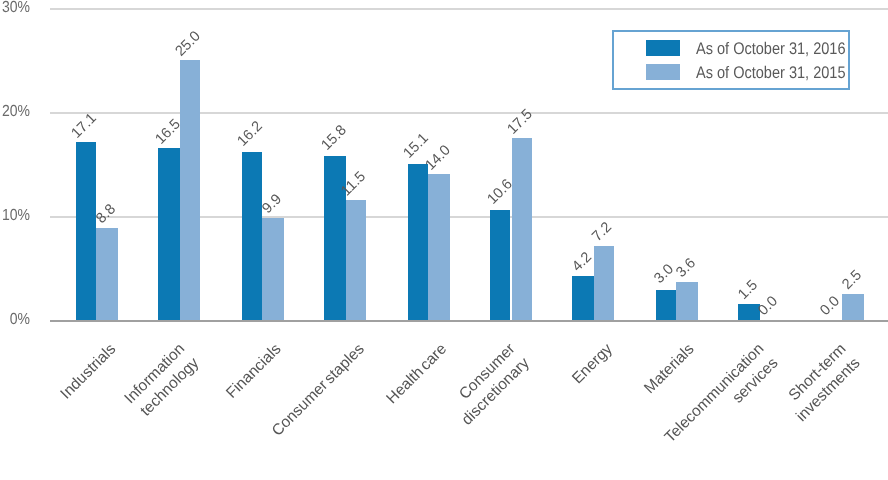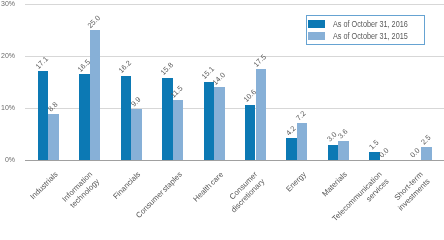--- a/index.html
+++ b/index.html
@@ -22,21 +22,21 @@
             transform-origin:50% 50%;transform:rotate(-45deg);}
 
   .catlabel{position:absolute;color:#555555;font-size:7.75px;line-height:9.9px;
             word-spacing:-0.9px;white-space:nowrap;text-align:right;
             width:max-content;
             transform-origin:100% 100%;transform:rotate(-45deg);}
 
   #legend{position:absolute;border:1px solid #66a3d2;background:#ffffff;
           box-sizing:border-box;left:306.2px;top:15.4px;
           width:118.6px;height:29.2px;}
-  .legrow{position:absolute;display:flex;align-items:center;left:1px;}
+  .legrow{position:absolute;display:flex;align-items:center;left:16px;}
   .legswatch{width:16.5px;height:8.3px;margin-top:-0.6px;}
   .legtext{color:#5a5a5a;font-size:8.4px;line-height:7.5px;margin-left:8.8px;
            white-space:nowrap;transform-origin:0% 50%;transform:scaleX(0.868);}
 </style>
 </head>
 <body>
 
 <div id="stage">
 
   <div id="gridlayer">

